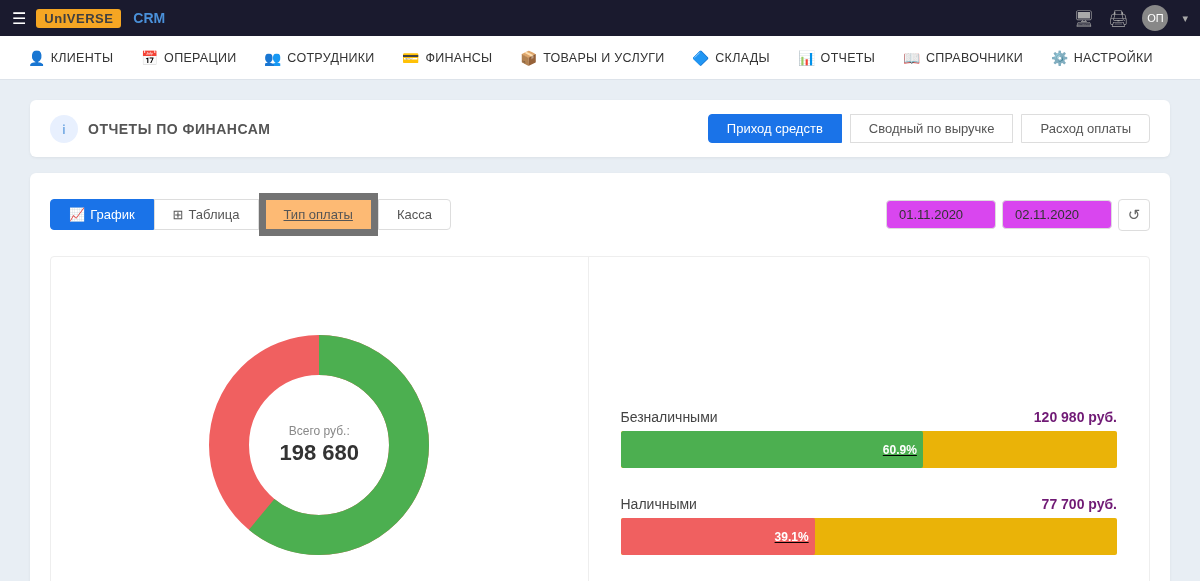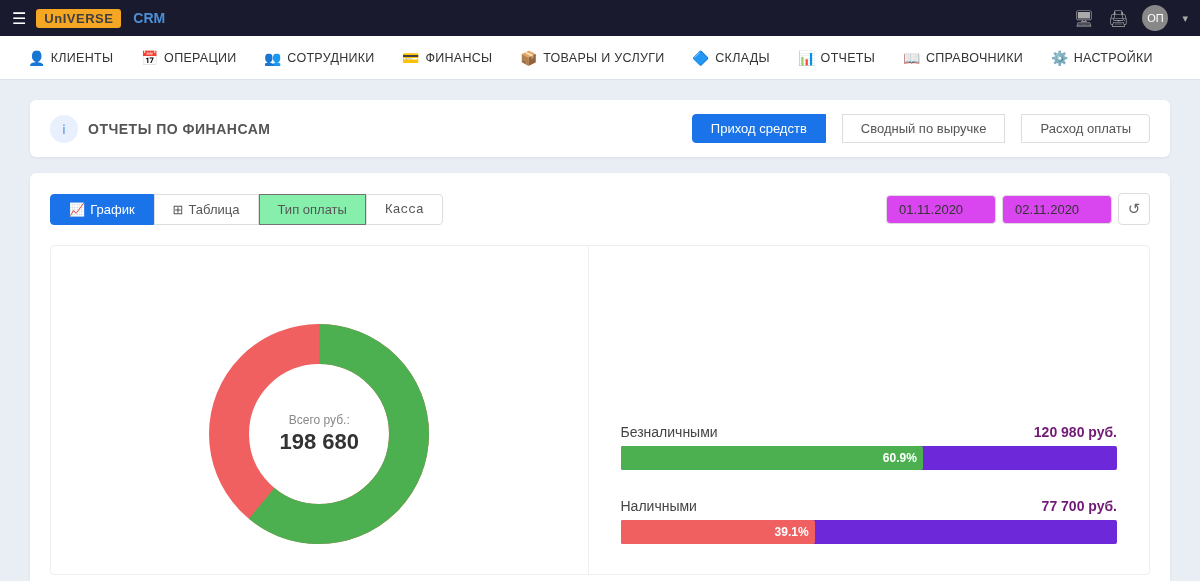--- a/index.html
+++ b/index.html
@@ -128,21 +128,21 @@
     .page-header-title {
       font-size: 14px;
       font-weight: 600;
       color: #555;
       text-transform: uppercase;
       letter-spacing: 0.5px;
     }
     .page-header-tabs {
       margin-left: auto;
       display: flex;
-      gap: 16px;
+      gap: 8px;
     }
     .header-tab {
       padding: 6px 18px;
       font-size: 13px;
       cursor: pointer;
       border: 1px solid #ddd;
       background: #fff;
       color: #555;
       white-space: nowrap;
     }
@@ -188,34 +188,34 @@
       border-radius: 4px 0 0 4px;
     }
     .toolbar-btn.active {
       background: #1a73e8;
       color: #fff;
       border-color: #1a73e8;
     }
     .toolbar-btn-separate {
       border-radius: 4px;
       margin-left: 6px;
-      background: #86efac;
+      background: #fdba74;
       color: #555;
-      border: 1px solid #737373;
+      border: 7px solid #737373;
+      text-decoration: underline;
     }
     .toolbar-btn-separate:not(:first-of-type) {
       border-radius: 0;
       margin-left: 0;
     }
     .payment-type-btn {
       border-radius: 0;
     }
     .kassa-btn {
       border-radius: 0 4px 4px 0;
-      font-family: Liberation Mono, monospace;
     }
 
     .toolbar-dates {
       margin-left: auto;
       display: flex;
       align-items: center;
       gap: 6px;
     }
     .date-input {
       padding: 6px 12px;
@@ -306,25 +306,26 @@
     .legend-name {
       font-size: 14px;
       color: #444;
     }
     .legend-value {
       font-size: 14px;
       font-weight: 700;
       color: #701a75;
     }
     .progress-bar-bg {
-      height: 24px;
-      background: #6d28d9;
+      height: 37px;
+      background: #eab308;
       border-radius: 2px;
       overflow: hidden;
       position: relative;
+      text-decoration: underline;
     }
     .progress-bar-fill {
       height: 100%;
       display: flex;
       align-items: center;
       justify-content: flex-end;
       padding-right: 6px;
       font-size: 12px;
       color: #fff;
       font-weight: 600;

